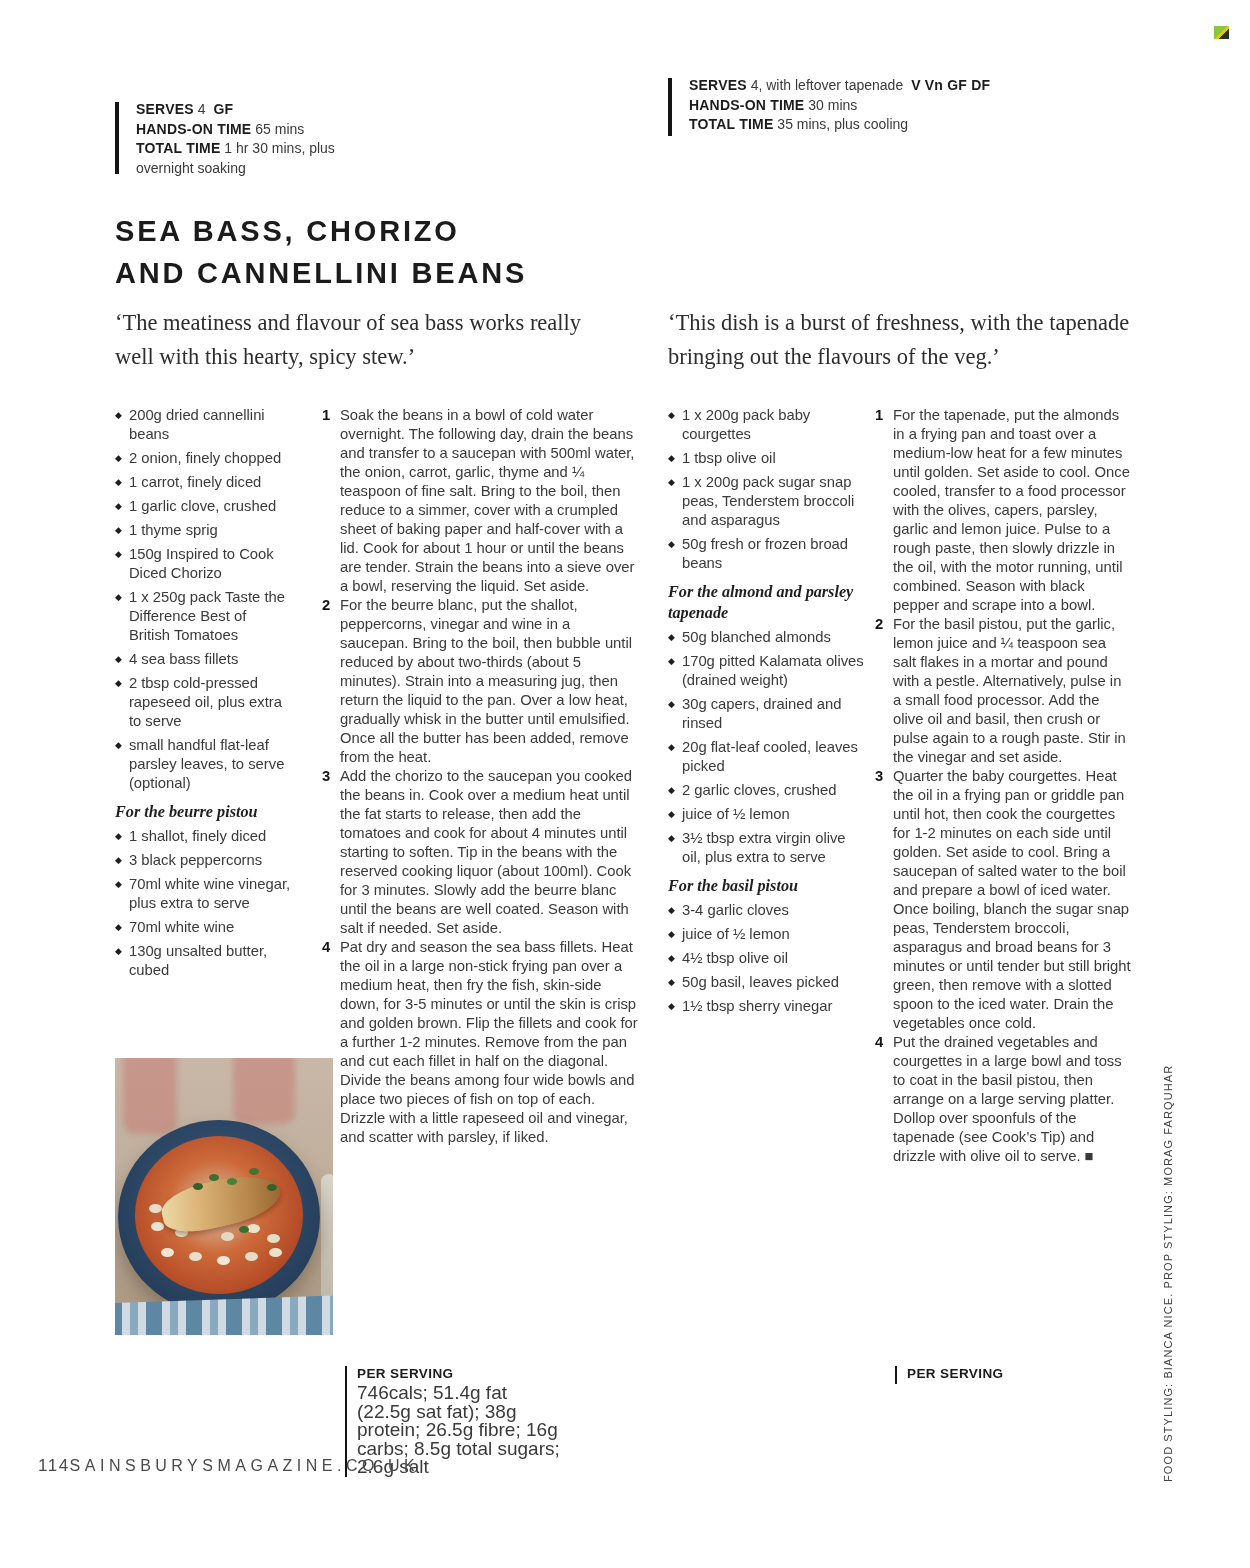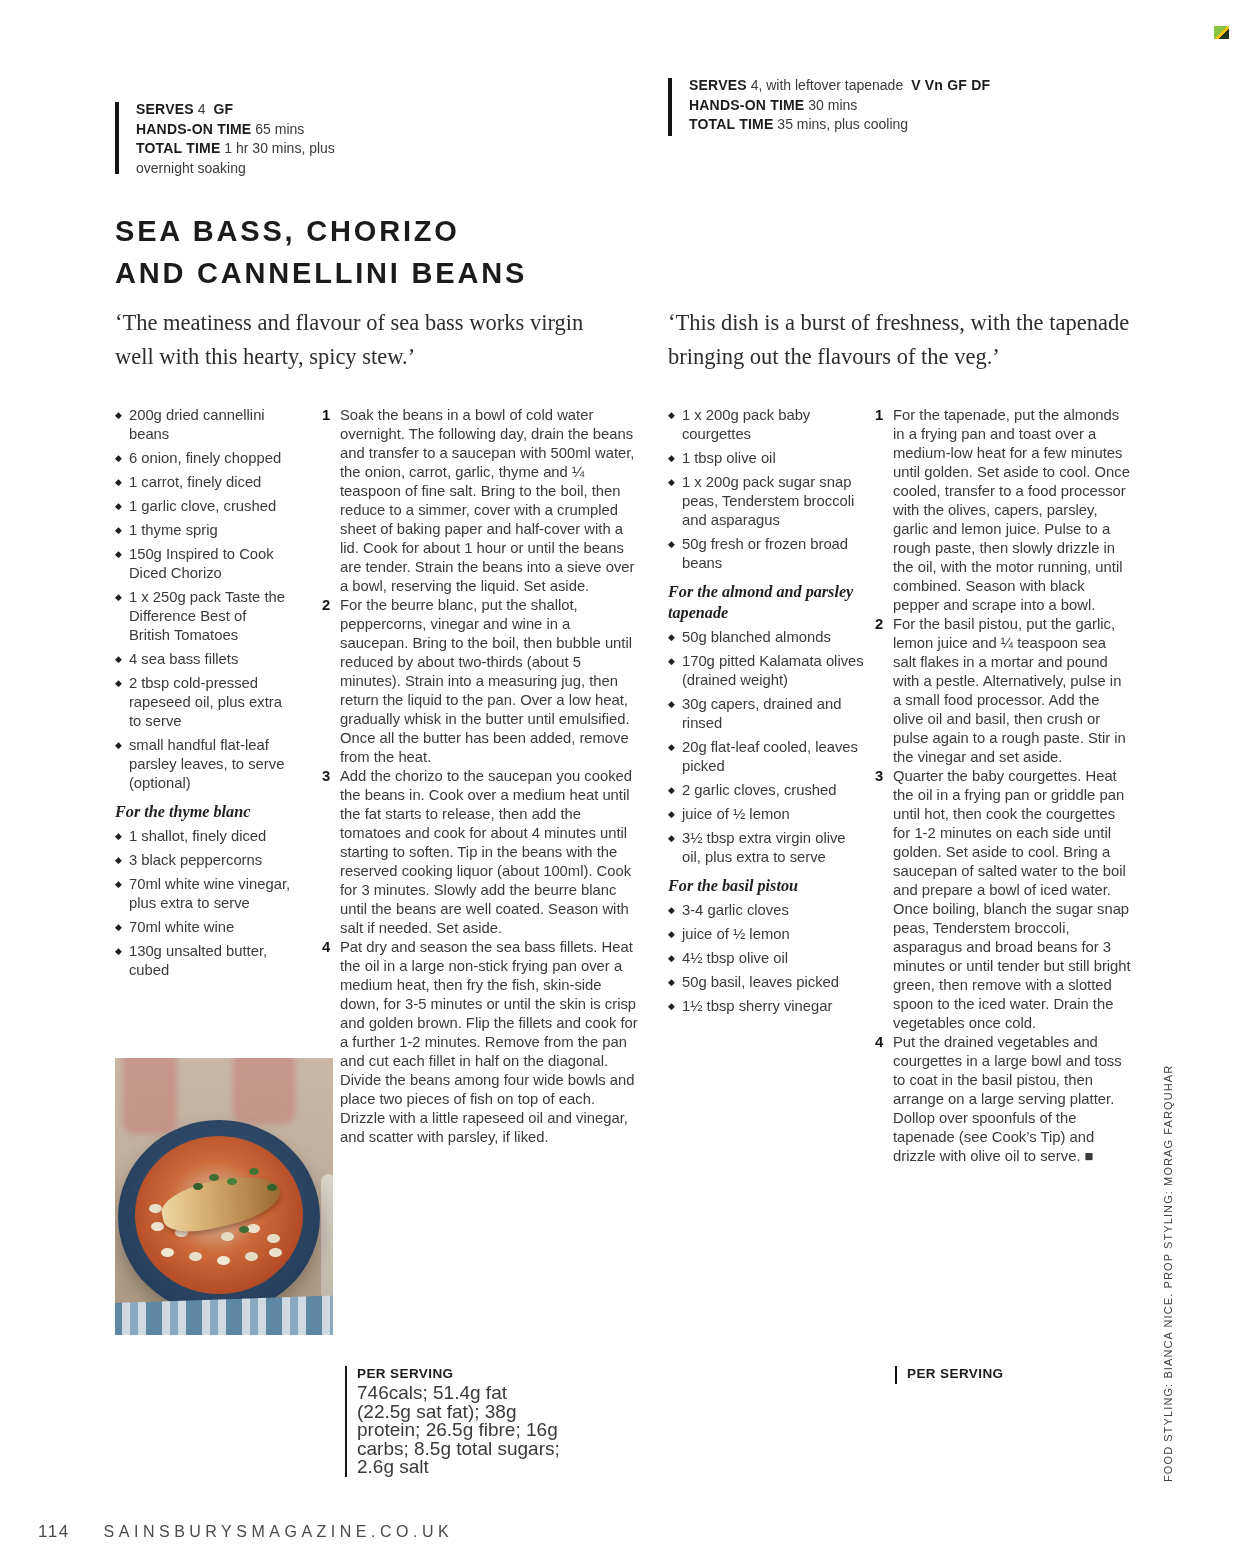--- a/index.html
+++ b/index.html
@@ -59,21 +59,21 @@
   .per2{left:895px;top:1366px;width:212px;}
   .per-label{font-weight:700;font-size:13.5px;letter-spacing:.4px;color:#1c1c1c;margin-bottom:3px;}
   .per-text{font-size:19px;line-height:18.5px;color:#3a3a3a;}
 
   
   .credit{position:absolute;left:1162px;top:1046px;height:436px;
     writing-mode:vertical-rl;transform:rotate(180deg);
     font-size:11px;letter-spacing:1.1px;color:#3e3e3e;white-space:nowrap;}
 
   
-  .footer{position:absolute;left:38px;top:1522px;display:flex;align-items:baseline;gap:34px;color:#4a4a4a;}
+  .footer{position:absolute;left:38px;top:1456px;display:flex;align-items:baseline;color:#4a4a4a;}
   .pageno{font-size:17px;letter-spacing:1.5px;}
   .site{font-size:16px;letter-spacing:4.5px;}
 
   
   .photo{position:absolute;left:115px;top:1058px;width:218px;height:277px;overflow:hidden;
     background:linear-gradient(180deg,#c9b8a8 0%,#c1b09e 38%,#b3a18d 68%,#a99780 100%);}
   .ph-glass{position:absolute;border-radius:6px 6px 12px 12px;background:rgba(197,118,110,.5);filter:blur(3px);}
   .g1{left:8px;top:-8px;width:54px;height:84px;}
   .g2{left:118px;top:-12px;width:62px;height:78px;}
   .ph-fork{position:absolute;right:-3px;top:116px;width:15px;height:152px;border-radius:8px;
@@ -111,32 +111,32 @@
 
       <div class="meta-line"><span class="mb">TOTAL TIME</span> <span class="mv">1 hr 30 mins, plus overnight soaking</span></div>
     </div>
 
   <h1 class="title t1">
 
   <div class="title-line">SEA BASS, CHORIZO</div>
       <div class="title-line">AND CANNELLINI BEANS</div>
     </h1>
 
-  <p class="quote q1">‘The meatiness and flavour of sea bass works virgin well with this hearty, spicy stew.’</p>
+  <p class="quote q1">‘The meatiness and flavour of sea bass works really well with this hearty, spicy stew.’</p>
 
   <div class="ing-col ing1">
 
       <div class="ing" data-type="item">
         <span class="dia">◆</span>
         <span class="ing-text">200g dried cannellini beans</span>
       </div>
 
       <div class="ing" data-type="item">
         <span class="dia">◆</span>
-        <span class="ing-text">6 onion, finely chopped</span>
+        <span class="ing-text">2 onion, finely chopped</span>
       </div>
 
       <div class="ing" data-type="item">
         <span class="dia">◆</span>
         <span class="ing-text">1 carrot, finely diced</span>
       </div>
 
       <div class="ing" data-type="item">
         <span class="dia">◆</span>
         <span class="ing-text">1 garlic clove, crushed</span>
@@ -167,21 +167,21 @@
         <span class="ing-text">2 tbsp cold-pressed rapeseed oil, plus extra to serve</span>
       </div>
 
       <div class="ing" data-type="item">
         <span class="dia">◆</span>
         <span class="ing-text">small handful flat-leaf parsley leaves, to serve (optional)</span>
       </div>
 
       <div class="ing" data-type="header">
 
-        <span class="ing-text">For the thyme blanc</span>
+        <span class="ing-text">For the beurre pistou</span>
       </div>
 
       <div class="ing" data-type="item">
         <span class="dia">◆</span>
         <span class="ing-text">1 shallot, finely diced</span>
       </div>
 
       <div class="ing" data-type="item">
         <span class="dia">◆</span>
         <span class="ing-text">3 black peppercorns</span>

